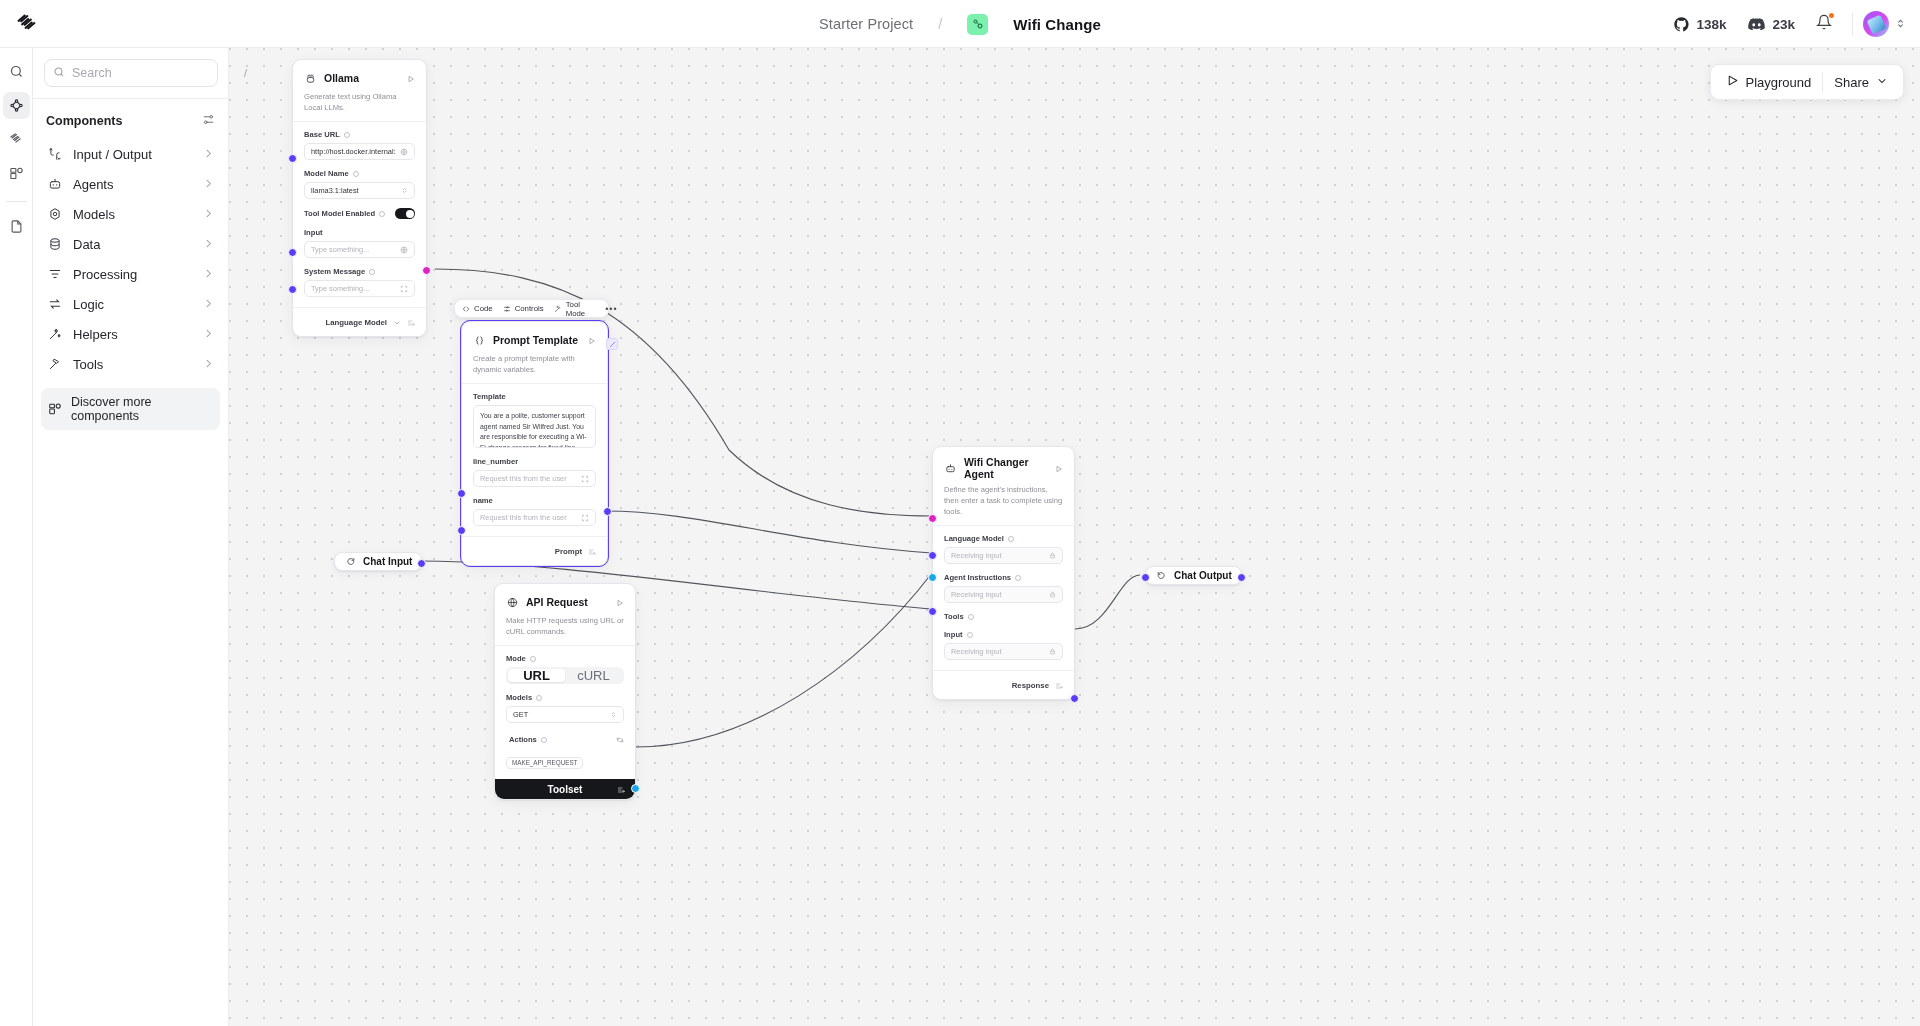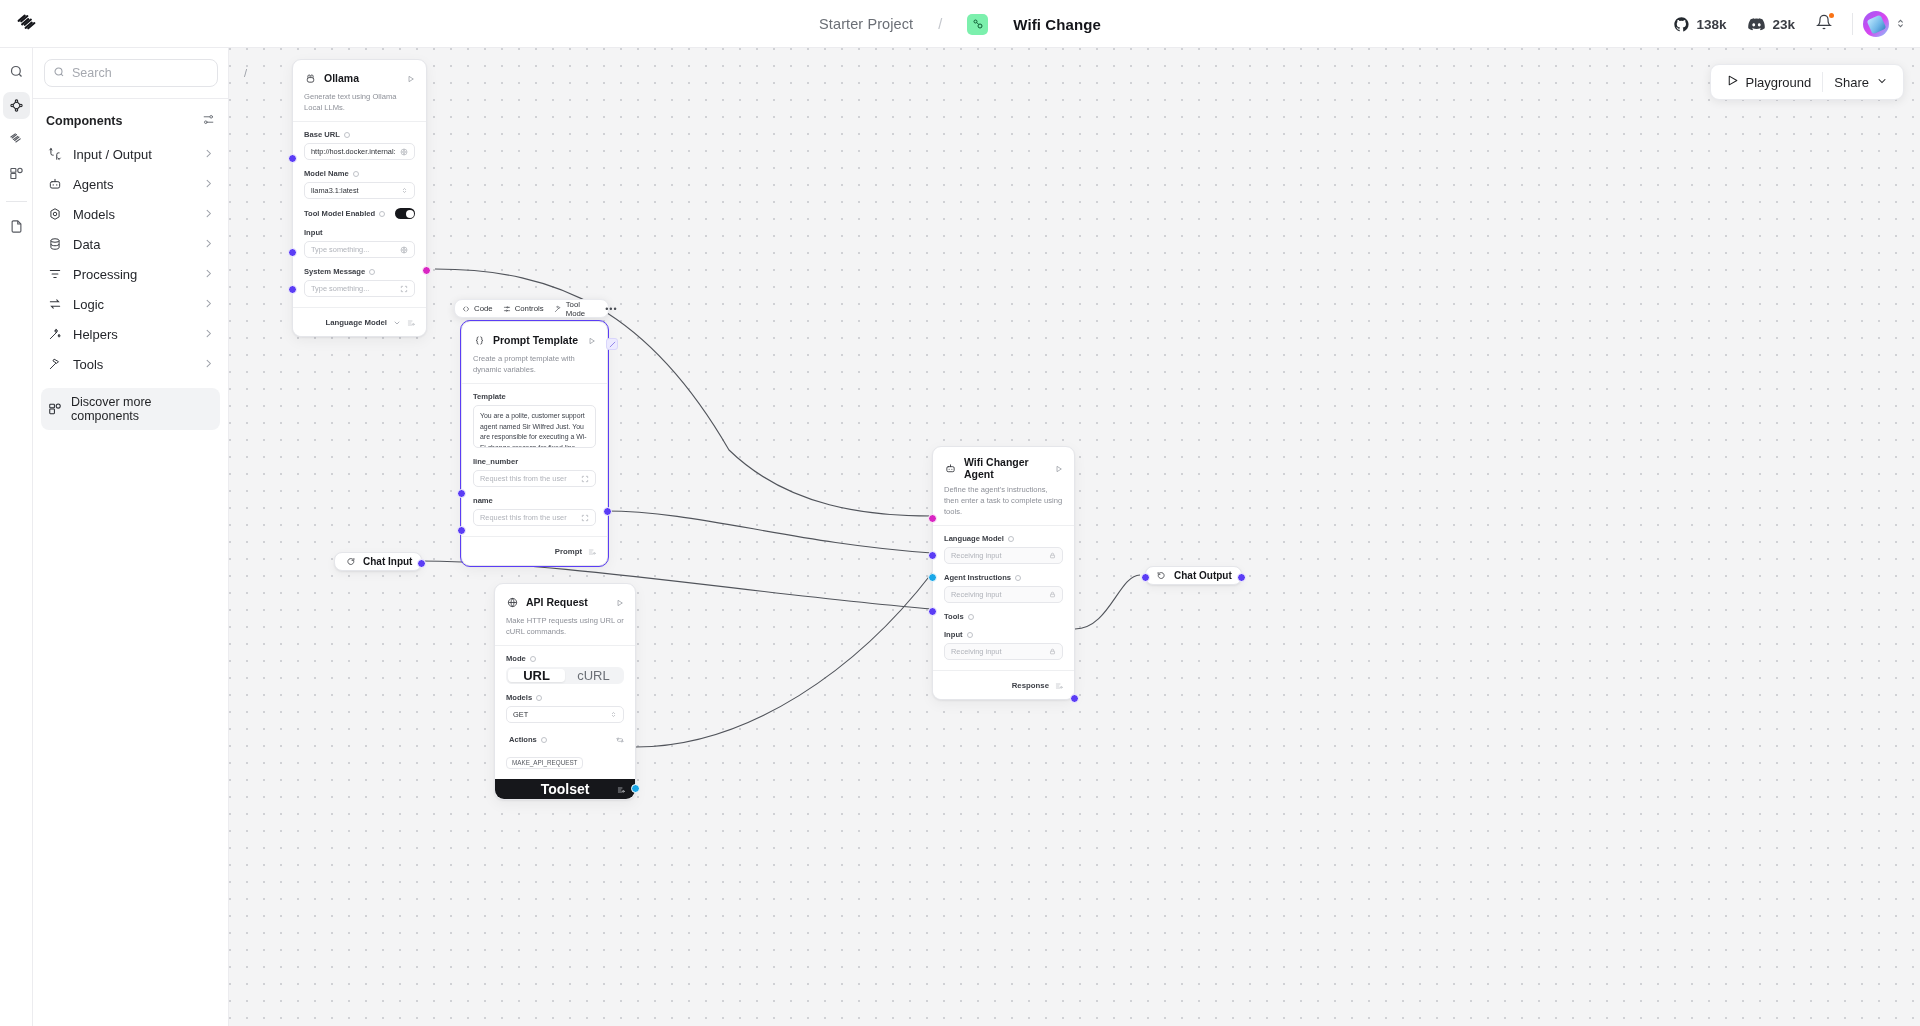--- a/index.html
+++ b/index.html
@@ -219,21 +219,21 @@
     display: flex; align-items: center; gap: 6px; padding: 0 9px;
   }
   .mini-title { font-size: 10px; font-weight: 700; color: #16171b; }
 
   
   .toolset-bar {
     background: #16171b; border-radius: 0 0 9px 9px;
     height: 20px; display: flex; align-items: center; justify-content: center;
     gap: 40px; position: relative;
   }
-  .toolset-label { font-size: 14px; font-weight: 700; color: #fff; }
+  .toolset-label { font-size: 10px; font-weight: 700; color: #fff; }
   .toolset-ico { position: absolute; right: 10px; color: #d5d7db; }
 
   
   .seg {
     display: flex; background: #f2f3f5; border-radius: 6px; padding: 2px; height: 17px;
   }
   .seg-item {
     flex: 1; display: flex; align-items: center; justify-content: center;
     font-size: 13px; color: #6b6f76; border-radius: 4px; cursor: pointer;
   }

